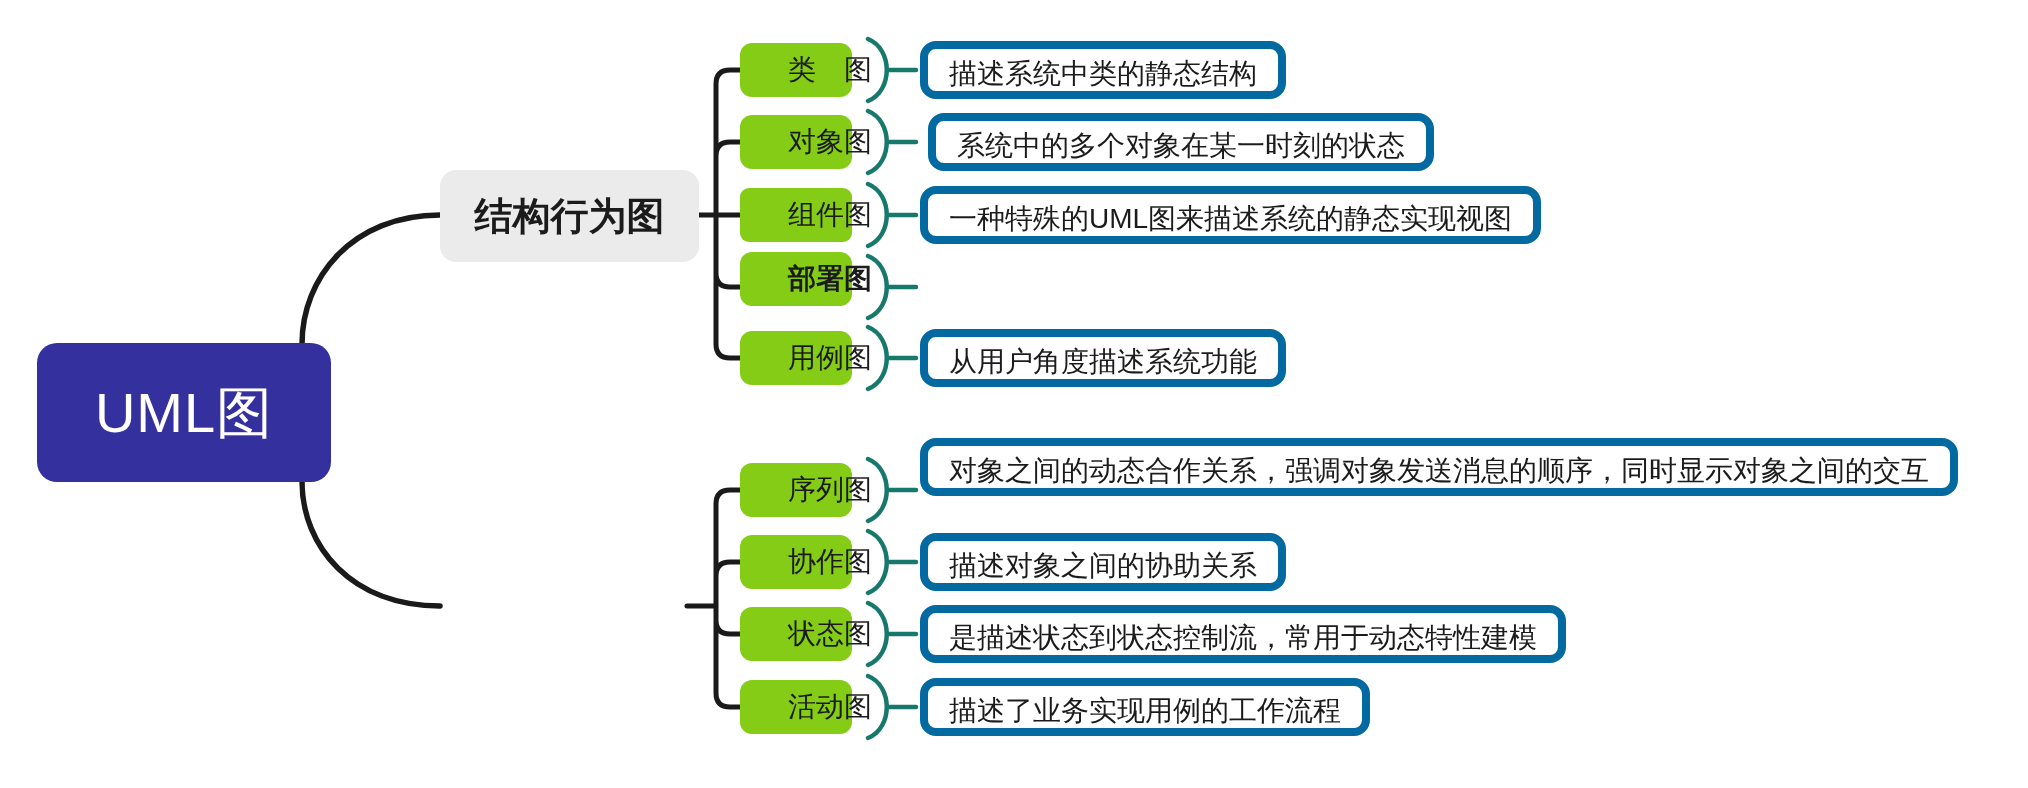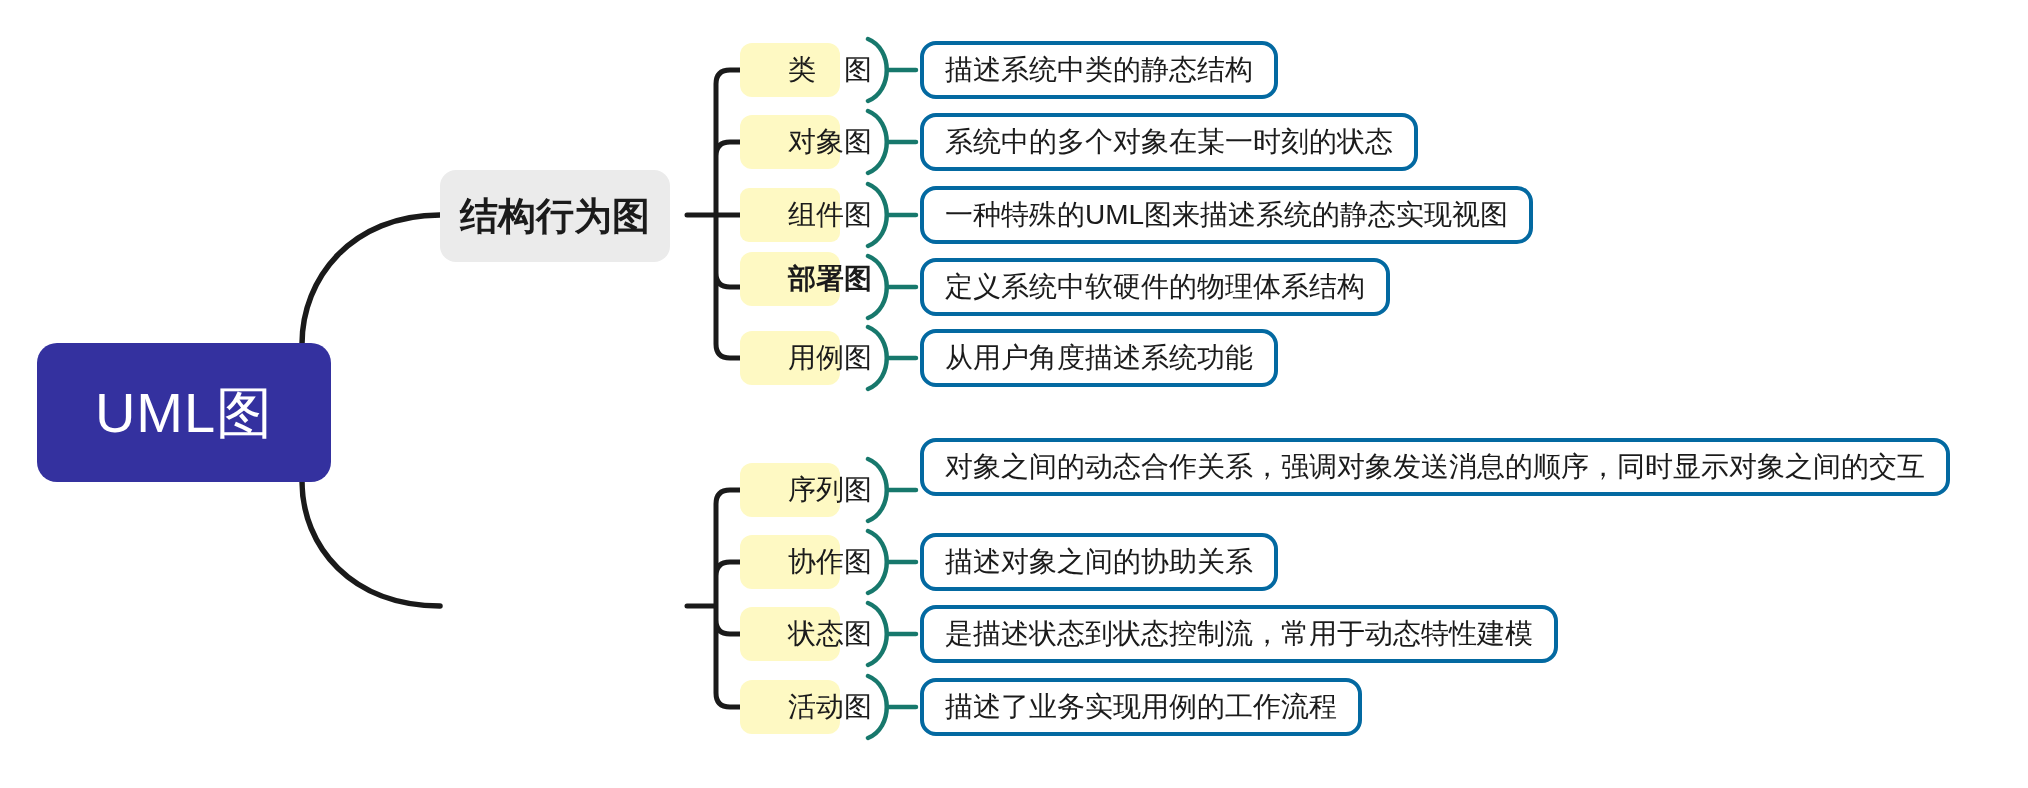--- a/index.html
+++ b/index.html
@@ -36,56 +36,56 @@
     background: #34319F;
     border-radius: 20px;
     color: #ffffff;
     font-size: 56px;
     line-height: 139px;
     text-align: center;
     letter-spacing: 1px;
   }
   .branch-node {
     left: 440px;
-    width: 230px;
+    width: 259px;
     background: #EBEBEB;
     border-radius: 16px;
     color: #1B1B1B;
     font-weight: bold;
     font-size: 38px;
     text-align: center;
   }
   .branch-1 { top: 170px; height: 92px; line-height: 92px; }
   .branch-2 { top: 562px; height: 88px; line-height: 88px; }
   .leaf-node {
     left: 740px;
-    width: 100px;
+    width: 112px;
     height: 54px;
-    background: #fef9c3;
+    background: #84cc16;
     border-radius: 12px;
     color: #1B1B1B;
     font-size: 28px;
     line-height: 54px;
     text-align: center;
     padding-left: 48px;
   }
   .desc-node {
     left: 920px;
     height: 58px;
     background: #ffffff;
-    border: 4px solid #0369a1;
+    border: 8px solid #0369a1;
     border-radius: 16px;
     color: #1B1B1B;
     font-size: 28px;
     line-height: 50px;
     padding: 0 21px;
   }
   
   .l-r1 { top: 43px; }  .d-r1 { top: 41px; }
-  .l-r2 { top: 115px; } .d-r2 { top: 113px; }
+  .l-r2 { top: 115px; } .d-r2 { top: 113px; margin-left: 8px; }
   .l-r3 { top: 188px; border-radius: 9px; } .d-r3 { top: 186px; }
   .l-r4 { top: 252px; font-weight: bold; } .d-r4 { top: 258px; }
   .l-r5 { top: 331px; } .d-r5 { top: 329px; }
   .l-r6 { top: 463px; } .d-r6 { top: 438px; }
   .l-r7 { top: 535px; } .d-r7 { top: 533px; }
   .l-r8 { top: 607px; } .d-r8 { top: 605px; }
   .l-r9 { top: 680px; } .d-r9 { top: 678px; }
 </style>
 </head>
 <body>
@@ -118,21 +118,20 @@
 
   <div class="node leaf-node l-r1">类　图</div>
   <div class="node leaf-node l-r2">对象图</div>
   <div class="node leaf-node l-r3">组件图</div>
   <div class="node leaf-node l-r4">部署图</div>
   <div class="node leaf-node l-r5">用例图</div>
 
   <div class="node desc-node d-r1">描述系统中类的静态结构</div>
   <div class="node desc-node d-r2">系统中的多个对象在某一时刻的状态</div>
   <div class="node desc-node d-r3">一种特殊的UML图来描述系统的静态实现视图</div>
-  <div class="node desc-node d-r4">定义系统中软硬件的物理体系结构</div>
   <div class="node desc-node d-r5">从用户角度描述系统功能</div>
 
   <div class="node leaf-node l-r6">序列图</div>
   <div class="node leaf-node l-r7">协作图</div>
   <div class="node leaf-node l-r8">状态图</div>
   <div class="node leaf-node l-r9">活动图</div>
 
   <div class="node desc-node d-r6">对象之间的动态合作关系，强调对象发送消息的顺序，同时显示对象之间的交互</div>
   <div class="node desc-node d-r7">描述对象之间的协助关系</div>
   <div class="node desc-node d-r8">是描述状态到状态控制流，常用于动态特性建模</div>

